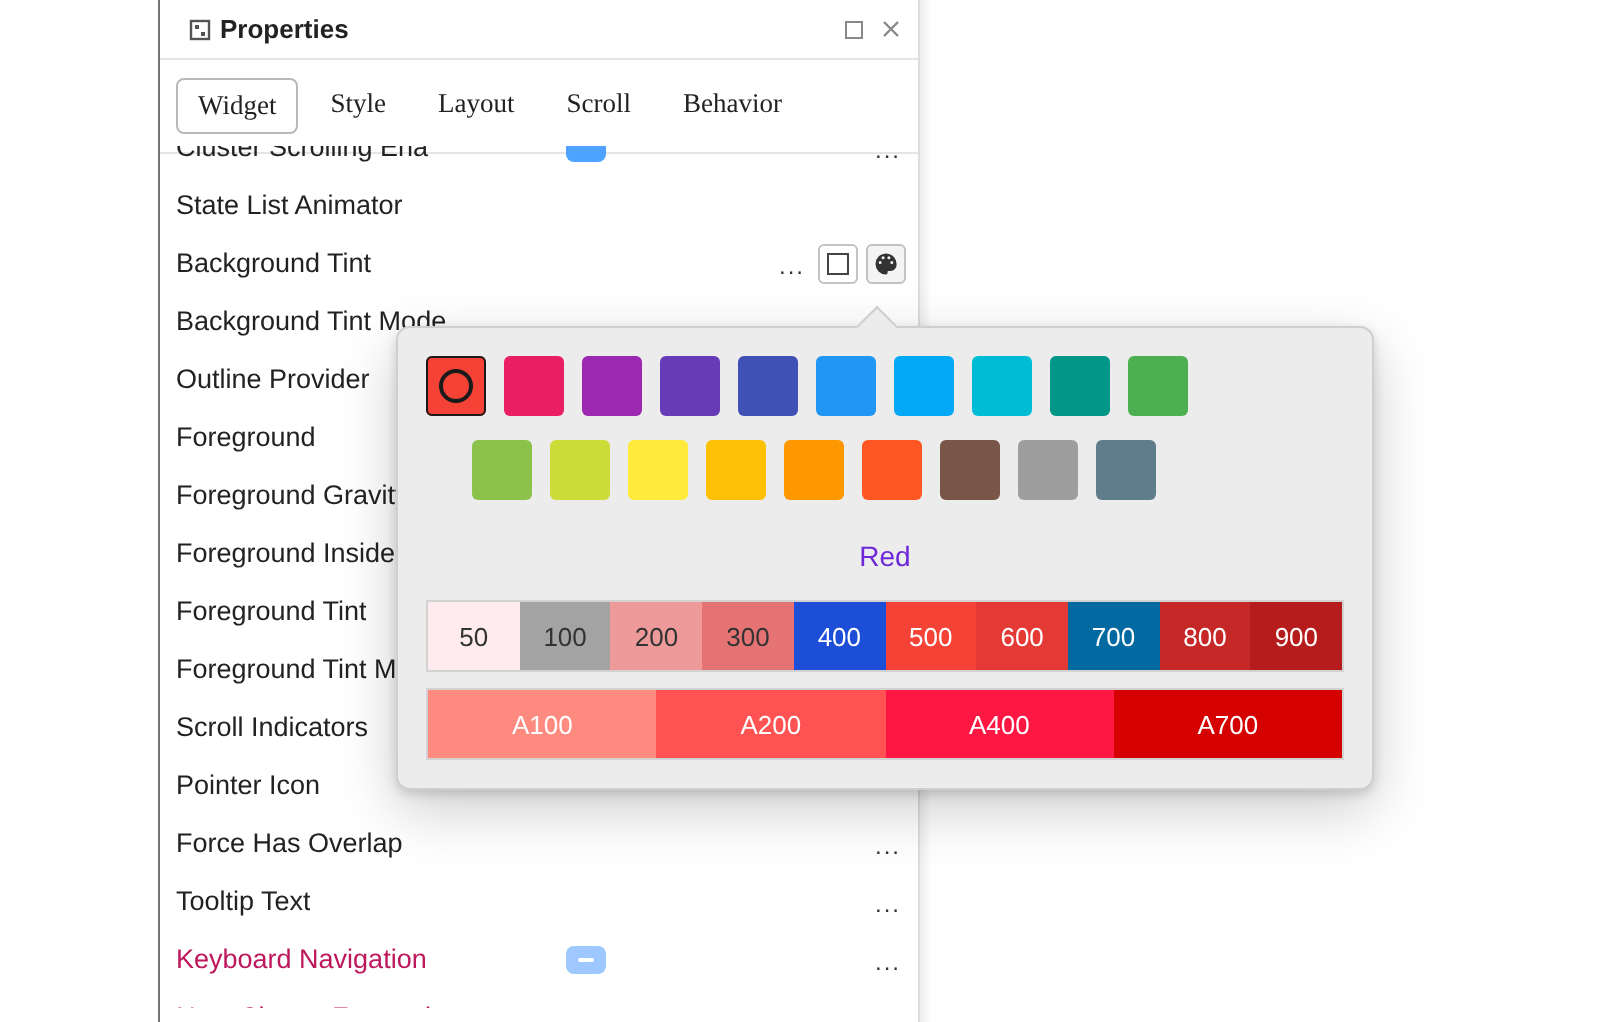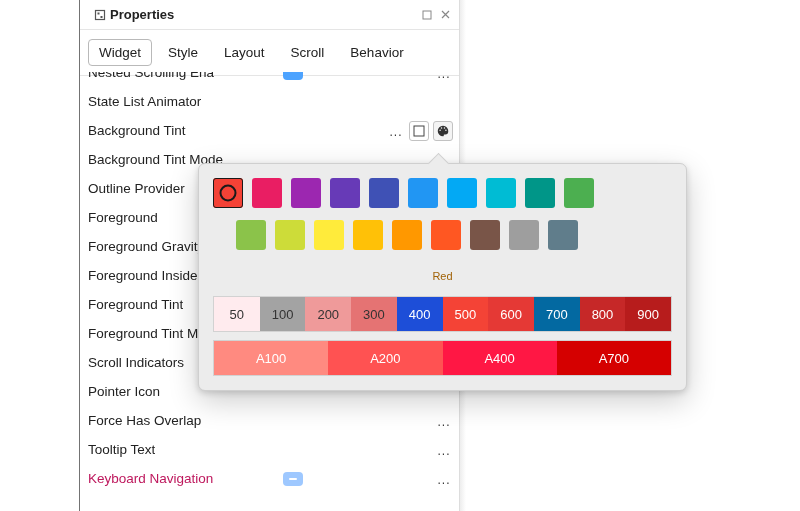--- a/index.html
+++ b/index.html
@@ -51,24 +51,24 @@
   .header-icon {
     width: 12px; height: 12px;
     display:flex; align-items:center; justify-content:center;
     color:#666;
     margin-left:6px;
   }
 
   
   .tabs {
     display: flex;
-    align-items: center;
     gap: 6px;
     padding: 9px 8px 9px 8px;
     border-bottom: 1px solid #e5e5e5;
+    font-family: Liberation Serif, serif;
   }
   .tab {
     padding: 5px 10px;
     font-size: 13.5px;
     border-radius: 4px;
     cursor: default;
   }
   .tab.selected {
     border: 1px solid #b9b9b9;
     background: #fff;
@@ -177,22 +177,22 @@
     position:absolute;
     left:50%; top:50%;
     width:13px; height:13px;
     border:2px solid #1a1a1a;
     border-radius:50%;
     transform:translate(-50%,-50%);
   }
 
   .picker-title{
     text-align:center;
-    font-size:11px;
-    color:#a16207;
+    font-size:14px;
+    color:#6d28d9;
     margin: 20px 0 14px 0;
   }
 
   .shade-bar, .accent-bar {
     display:flex;
     width:100%;
     height:36px;
     border:1px solid #d2d2d2;
   }
   .shade-bar { margin-bottom:8px; }
@@ -246,21 +246,21 @@
     <div class="tab selected">Widget</div>
     <div class="tab">Style</div>
     <div class="tab">Layout</div>
     <div class="tab">Scroll</div>
     <div class="tab">Behavior</div>
   </div>
 
   <div class="prop-list">
 
     <div class="prop-row cut-top">
-      <span class="prop-label">Nested Scrolling Ena</span>
+      <span class="prop-label">Cluster Scrolling Ena</span>
       <div class="row-right">
         <span class="swatch-blue-pill" style="position:absolute; right:150px;"></span>
         <span class="ellipsis-btn">...</span>
       </div>
     </div>
 
     <div class="prop-row">
       <span class="prop-label">State List Animator</span>
     </div>
 

